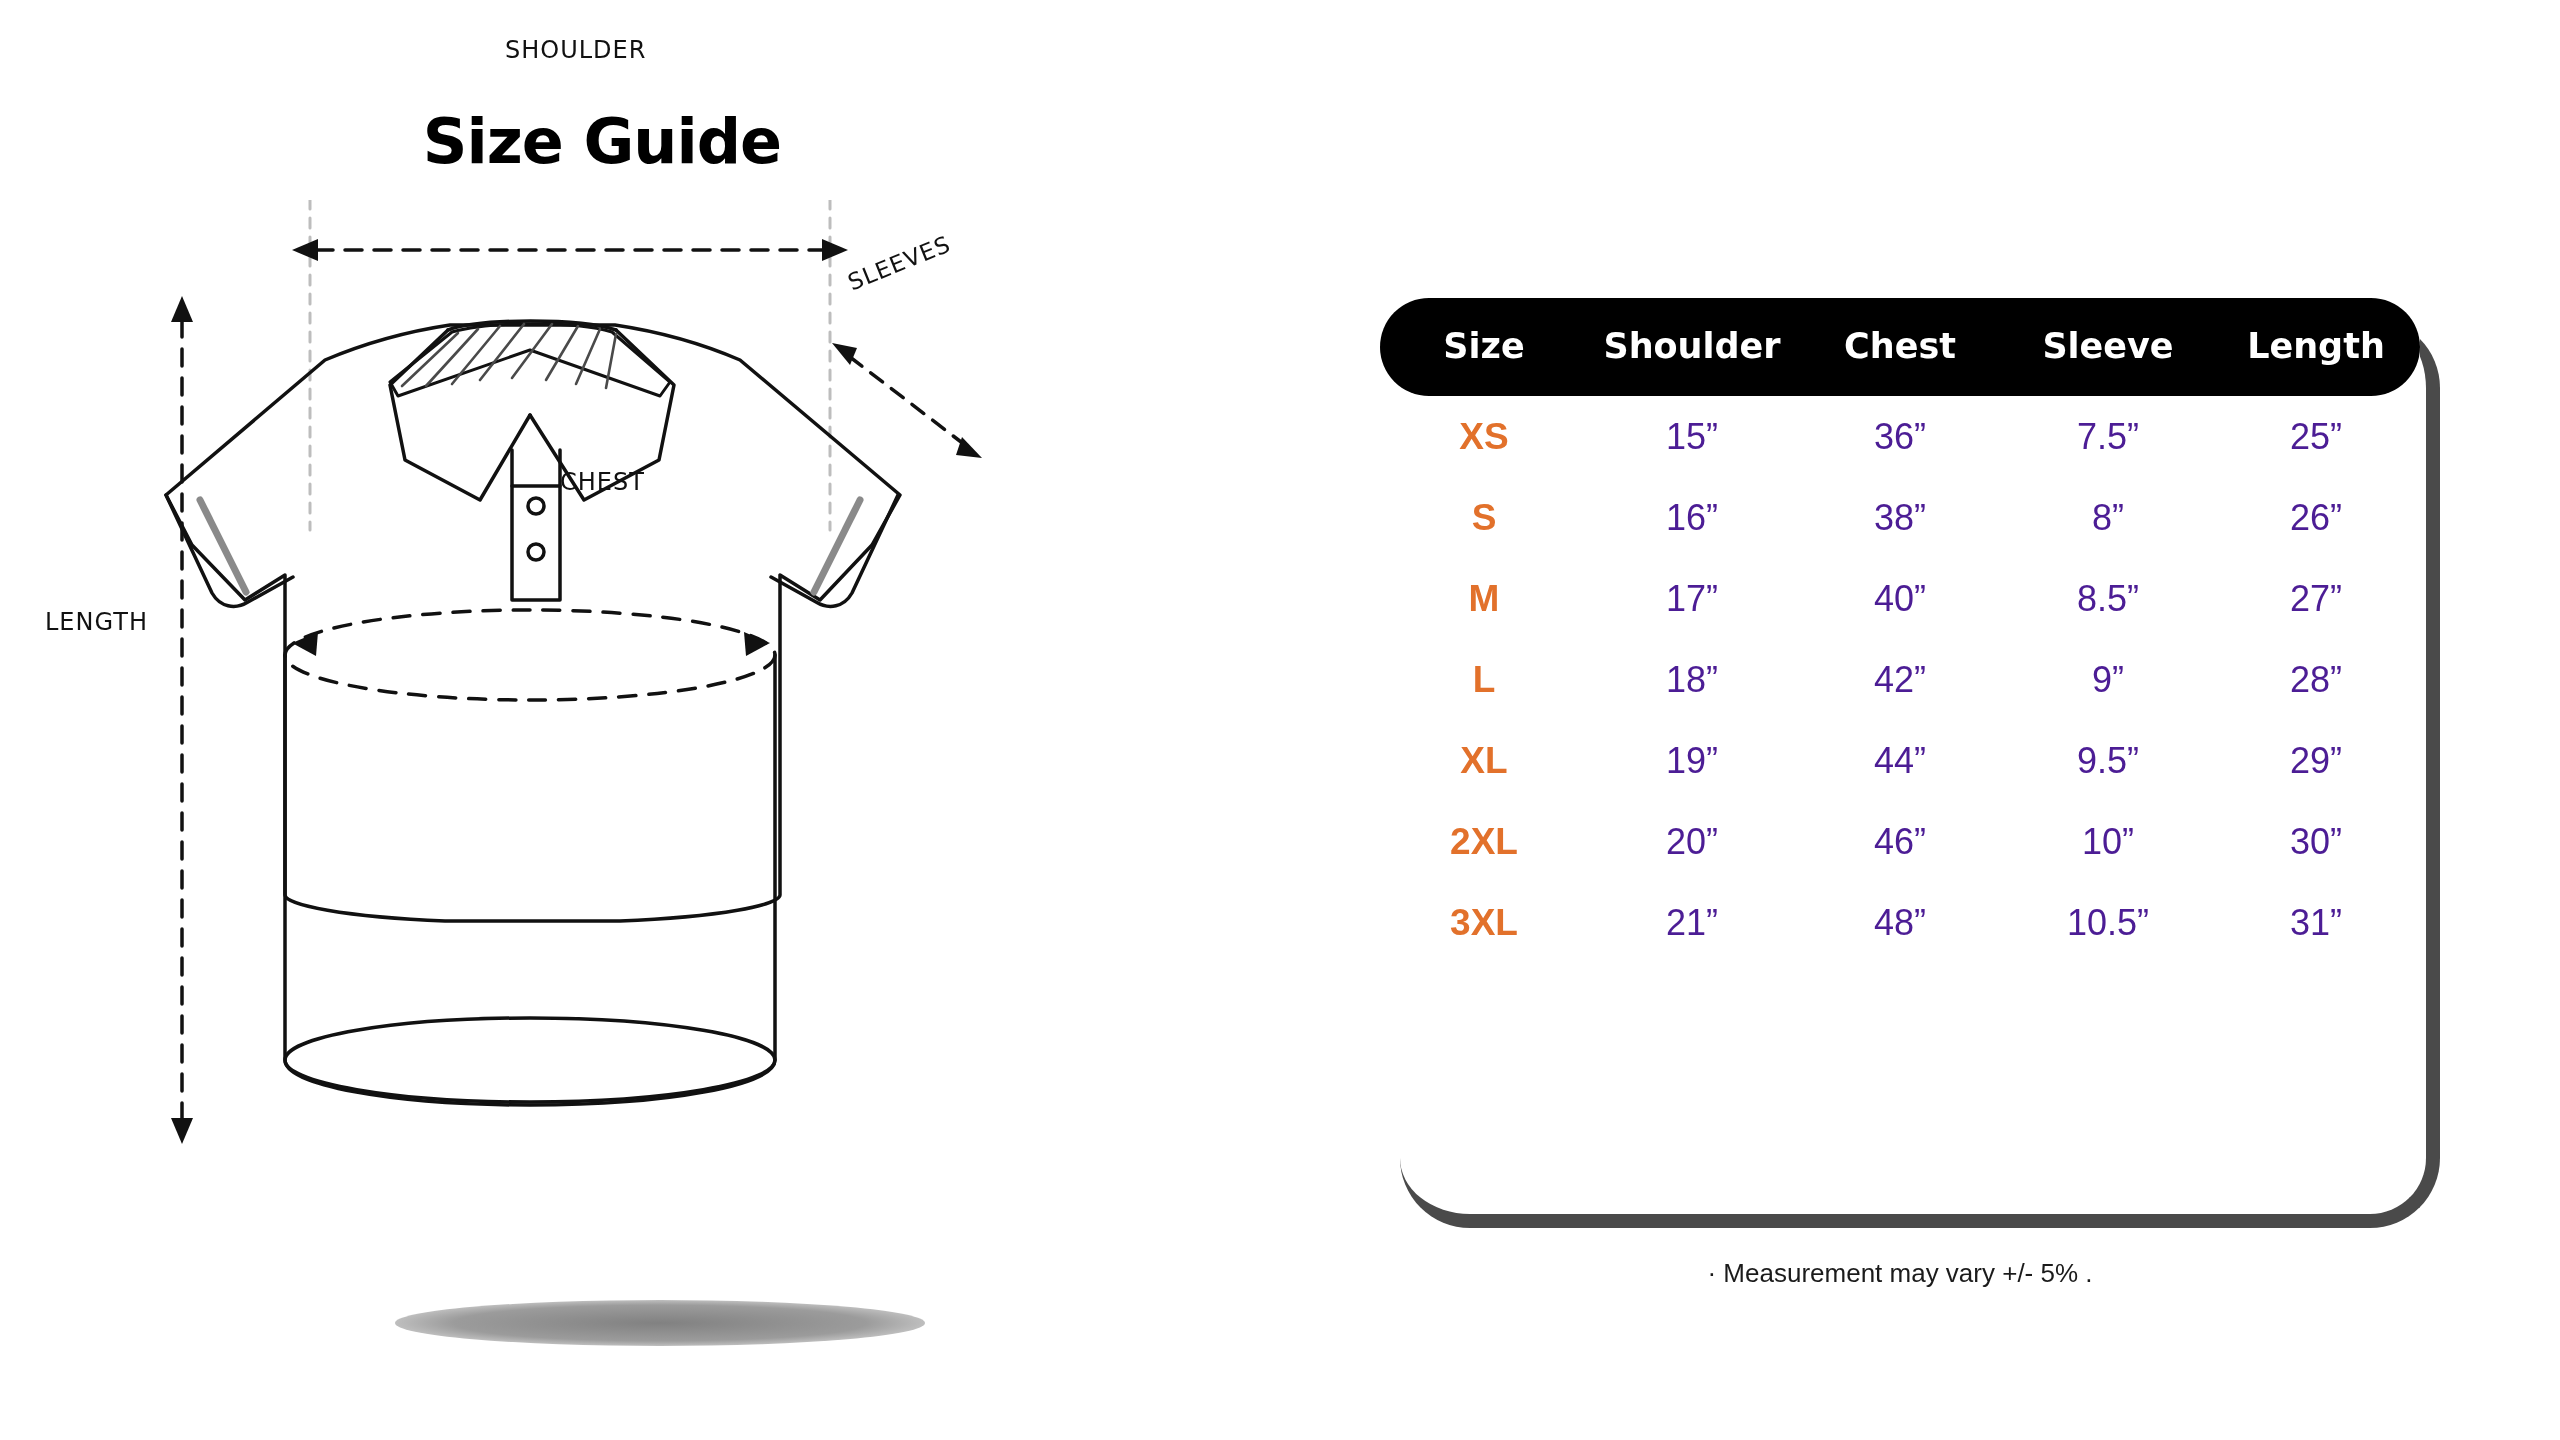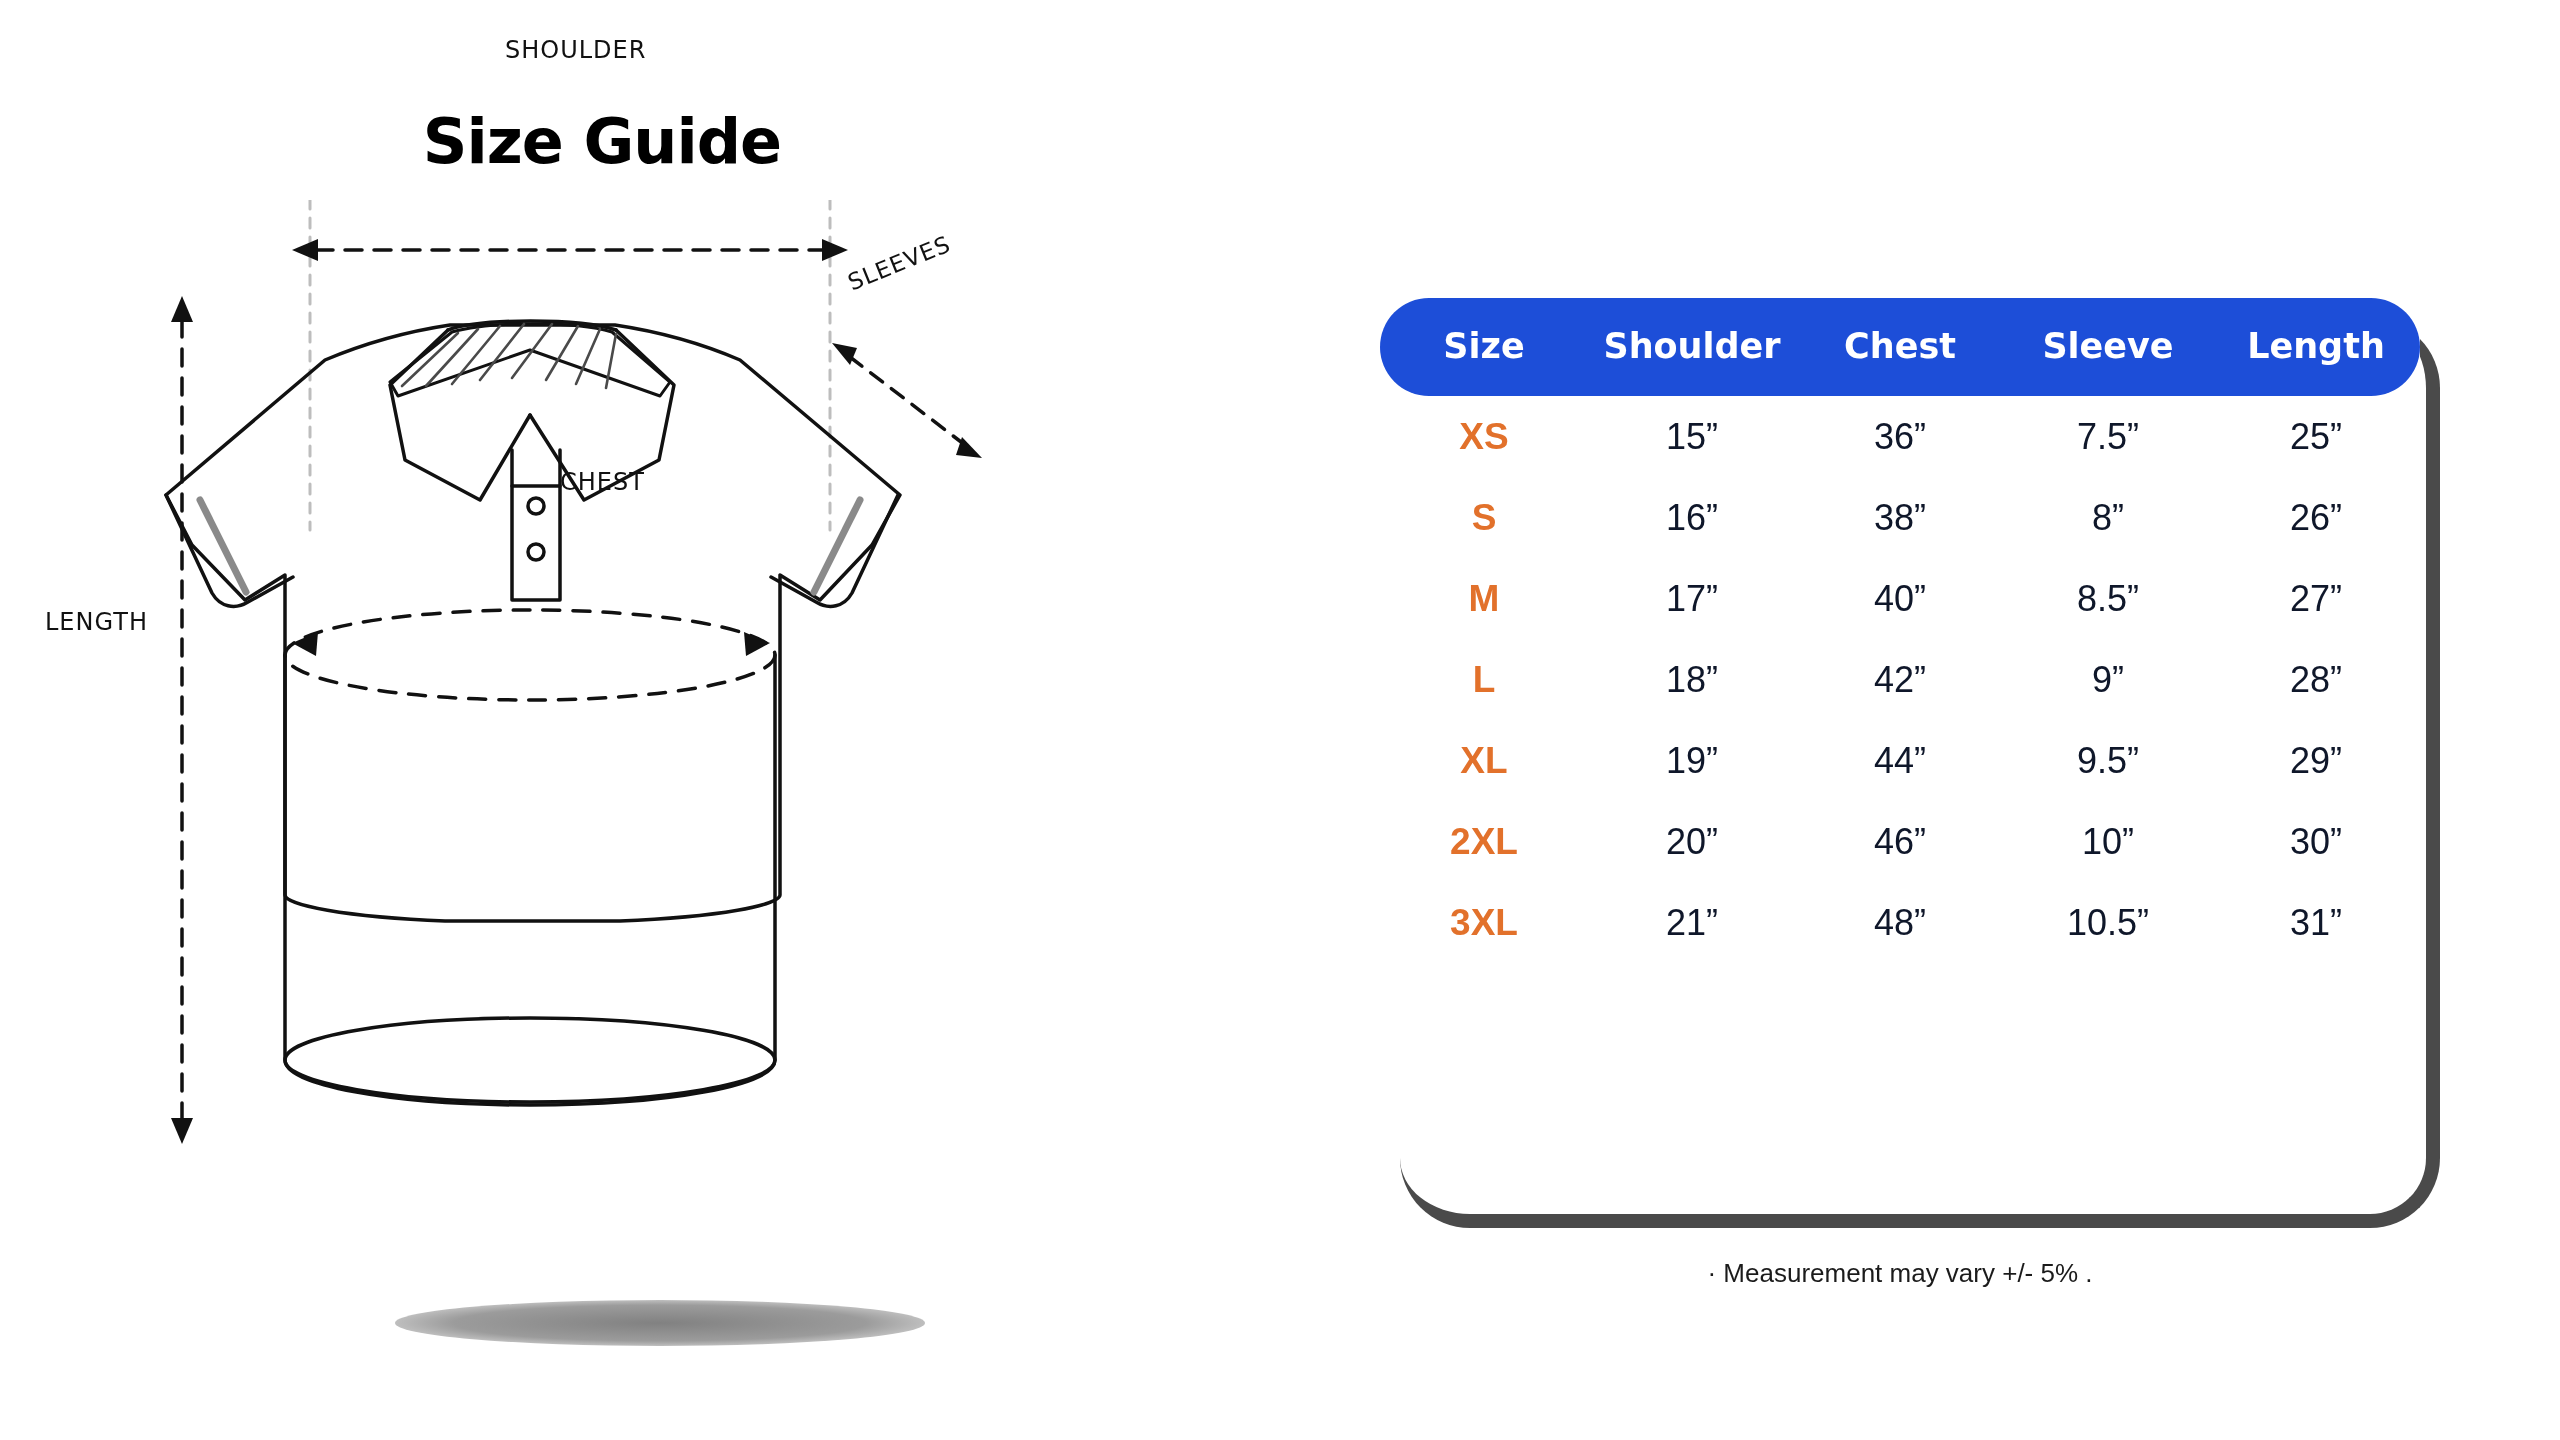--- a/index.html
+++ b/index.html
@@ -101,40 +101,40 @@
   .size-table {
     position: relative;
     z-index: 2;
     border-collapse: separate;
     border-spacing: 0;
     width: 1040px;
     table-layout: fixed;
     background: #ffffff;
   }
   .size-table thead th {
-    background: #1d4ed8;
+    background: #000000;
     color: #ffffff;
     font-size: 35px;
     font-weight: bold;
     padding: 28px 0 30px 0;
     font-family: "DejaVu Sans", sans-serif;
   }
   .size-table thead th:first-child {
     border-top-left-radius: 60px;
     border-bottom-left-radius: 60px;
   }
   .size-table thead th:last-child {
     border-top-right-radius: 60px;
     border-bottom-right-radius: 60px;
   }
   .size-table tbody td {
     text-align: center;
     font-size: 36px;
     padding: 20px 0 19px 0;
-    color: #0f172a;
+    color: #4c1d95;
     font-family: "Liberation Sans", sans-serif;
   }
   .size-table tbody td.size-cell {
     color: #e2712b;
     font-weight: bold;
     font-size: 37px;
     font-family: Liberation Sans, sans-serif;
   }
   .note {
     position: absolute;

